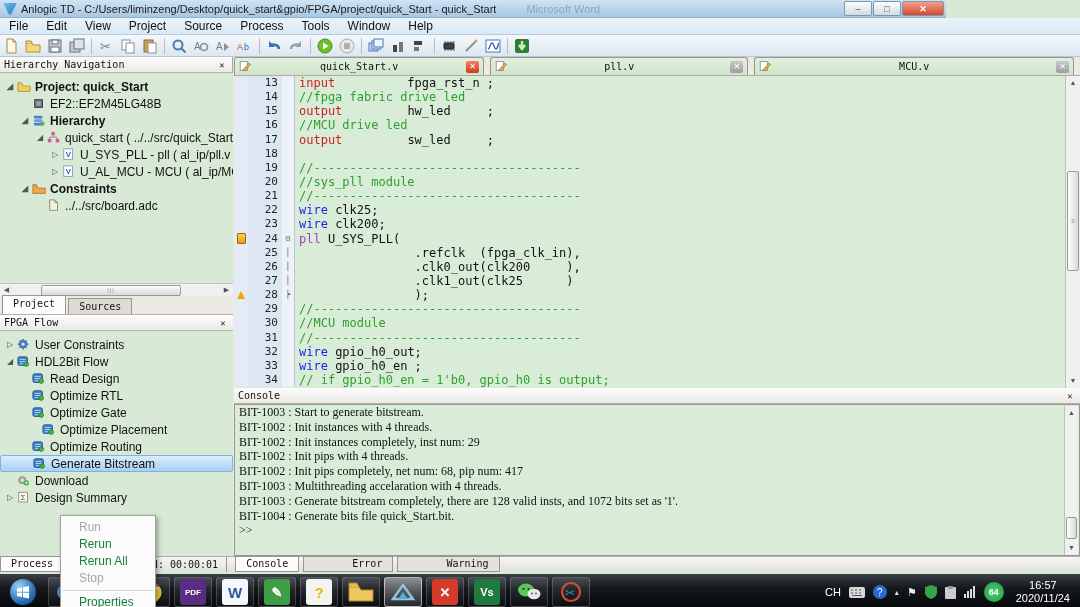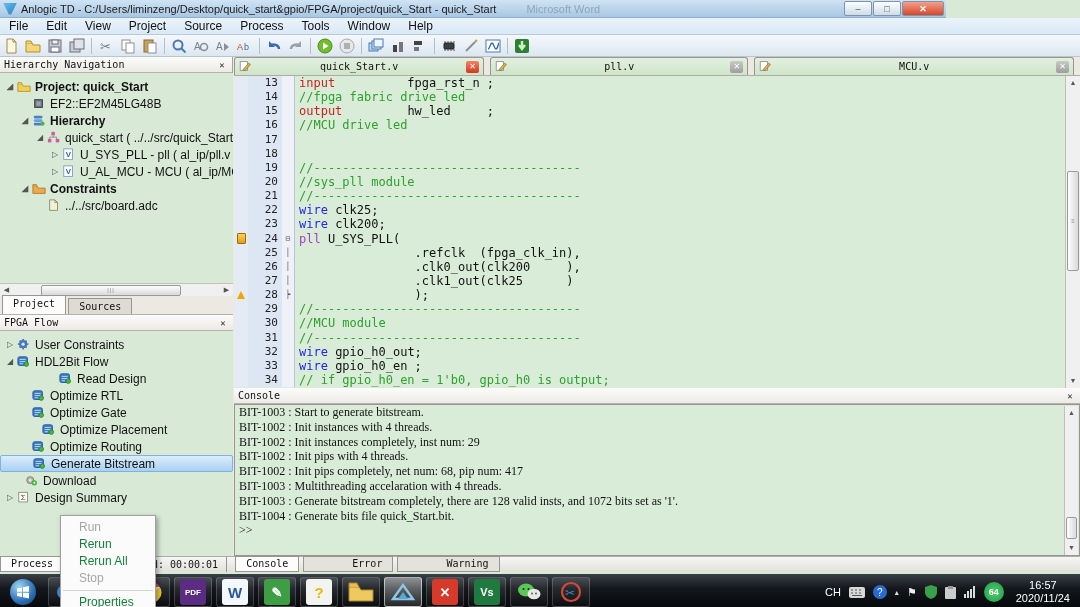--- a/index.html
+++ b/index.html
@@ -437,21 +437,21 @@
             <span class="exp">◢</span>
             <span class="ticon">
               <svg width="14" height="14" viewBox="0 0 16 16">
                 <rect x="1" y="2" width="11" height="10" rx="2" fill="#3a78c8" stroke="#245a9a"></rect>
                 <path d="M3 5h7M3 7.5h7M3 10h4" stroke="#cfe2f6"></path>
                 <circle cx="10.6" cy="10.4" r="2.6" fill="#44b544" stroke="#2a8a2a"></circle>
               </svg>
             </span>
             <span>HDL2Bit Flow</span>
           </div>
-          <div class="trow" style="padding-left: 19px; margin-left: 27px;">
+          <div class="trow" style="padding-left: 19px;">
             <span class="exp"></span>
             <span class="ticon">
               <svg width="14" height="14" viewBox="0 0 16 16">
                 <rect x="1" y="2" width="11" height="10" rx="2" fill="#3a78c8" stroke="#245a9a"></rect>
                 <path d="M3 5h7M3 7.5h7M3 10h4" stroke="#cfe2f6"></path>
                 <circle cx="10.6" cy="10.4" r="2.6" fill="#44b544" stroke="#2a8a2a"></circle>
               </svg>
             </span>
             <span>Read Design</span>
           </div>
@@ -503,21 +503,21 @@
             <span class="exp"></span>
             <span class="ticon">
               <svg width="14" height="14" viewBox="0 0 16 16">
                 <rect x="1" y="2" width="11" height="10" rx="2" fill="#3a78c8" stroke="#245a9a"></rect>
                 <path d="M3 5h7M3 7.5h7M3 10h4" stroke="#cfe2f6"></path>
                 <circle cx="10.6" cy="10.4" r="2.6" fill="#44b544" stroke="#2a8a2a"></circle>
               </svg>
             </span>
             <span>Generate Bitstream</span>
           </div>
-          <div class="trow" style="padding-left: 12px;">
+          <div class="trow" style="padding-left: 4px;">
             <span class="exp"></span>
             <span class="ticon">
               <svg width="14" height="14" viewBox="0 0 16 16">
                 <circle cx="6" cy="7" r="4" fill="#b8b8ac" stroke="#787868"></circle>
                 <circle cx="6" cy="7" r="1.4" fill="#eee"></circle>
                 <circle cx="10.6" cy="10" r="3" fill="#3ab03a"></circle>
                 <path d="M10.6 8.6v2.8M9.2 10h2.8" stroke="#fff"></path>
               </svg>
             </span>
             <span>Download</span>
@@ -562,21 +562,21 @@
             <span class="dclose">✕</span>
           </div>
         </div>
 
       <div class="editor">
         <div class="codewrap" id="code">
             <div class="cline"><span class="gmark"></span><span class="gnum">13</span><span class="gfold"></span><span class="ctext"><span class="kw">input</span><span class="pl">          fpga_rst_n ;</span></span></div>
             <div class="cline"><span class="gmark"></span><span class="gnum">14</span><span class="gfold"></span><span class="ctext"><span class="cm">//fpga fabric drive led</span></span></div>
             <div class="cline"><span class="gmark"></span><span class="gnum">15</span><span class="gfold"></span><span class="ctext"><span class="kw">output</span><span class="pl">         hw_led     ;</span></span></div>
             <div class="cline"><span class="gmark"></span><span class="gnum">16</span><span class="gfold"></span><span class="ctext"><span class="cm">//MCU drive led</span></span></div>
-            <div class="cline"><span class="gmark"></span><span class="gnum">17</span><span class="gfold"></span></div>
+            <div class="cline"><span class="gmark"></span><span class="gnum">17</span><span class="gfold"></span><span class="ctext"><span class="kw">output</span><span class="pl">         sw_led     ;</span></span></div>
             <div class="cline"><span class="gmark"></span><span class="gnum">18</span><span class="gfold"></span><span class="ctext"></span></div>
             <div class="cline"><span class="gmark"></span><span class="gnum">19</span><span class="gfold"></span><span class="ctext"><span class="cm">//-------------------------------------</span></span></div>
             <div class="cline"><span class="gmark"></span><span class="gnum">20</span><span class="gfold"></span><span class="ctext"><span class="cm">//sys_pll module</span></span></div>
             <div class="cline"><span class="gmark"></span><span class="gnum">21</span><span class="gfold"></span><span class="ctext"><span class="cm">//-------------------------------------</span></span></div>
             <div class="cline"><span class="gmark"></span><span class="gnum">22</span><span class="gfold"></span><span class="ctext"><span class="ty">wire</span><span class="pl"> clk25;</span></span></div>
             <div class="cline"><span class="gmark"></span><span class="gnum">23</span><span class="gfold"></span><span class="ctext"><span class="ty">wire</span><span class="pl"> clk200;</span></span></div>
             <div class="cline"><span class="gmark"><span class="bookmark"></span></span><span class="gnum">24</span><span class="gfold">⊟</span><span class="ctext"><span class="md">pll</span><span class="pl"> U_SYS_PLL(</span></span></div>
             <div class="cline"><span class="gmark"></span><span class="gnum">25</span><span class="gfold">│</span><span class="ctext"><span class="pl">                .refclk  (fpga_clk_in),</span></span></div>
             <div class="cline"><span class="gmark"></span><span class="gnum">26</span><span class="gfold">│</span><span class="ctext"><span class="pl">                .clk0_out(clk200     ),</span></span></div>
             <div class="cline"><span class="gmark"></span><span class="gnum">27</span><span class="gfold">│</span><span class="ctext"><span class="pl">                .clk1_out(clk25      )</span></span></div>

